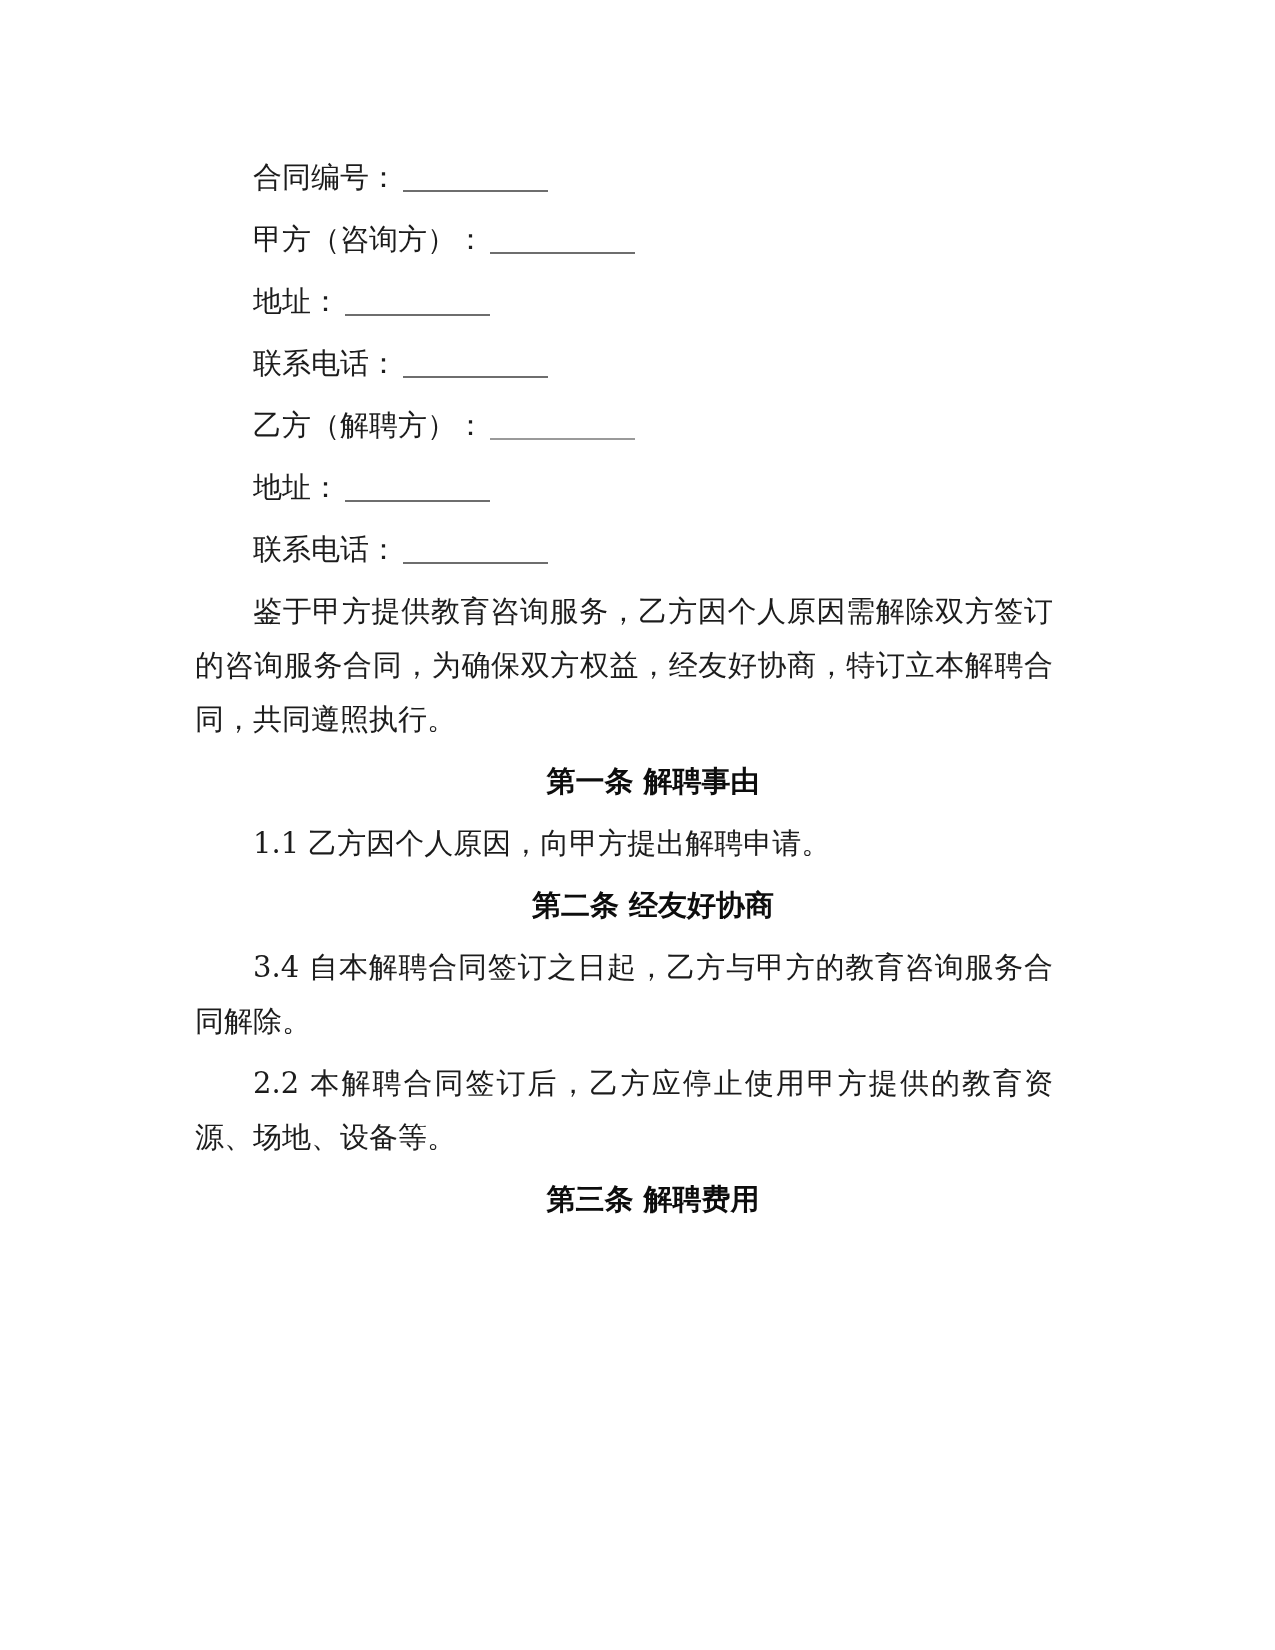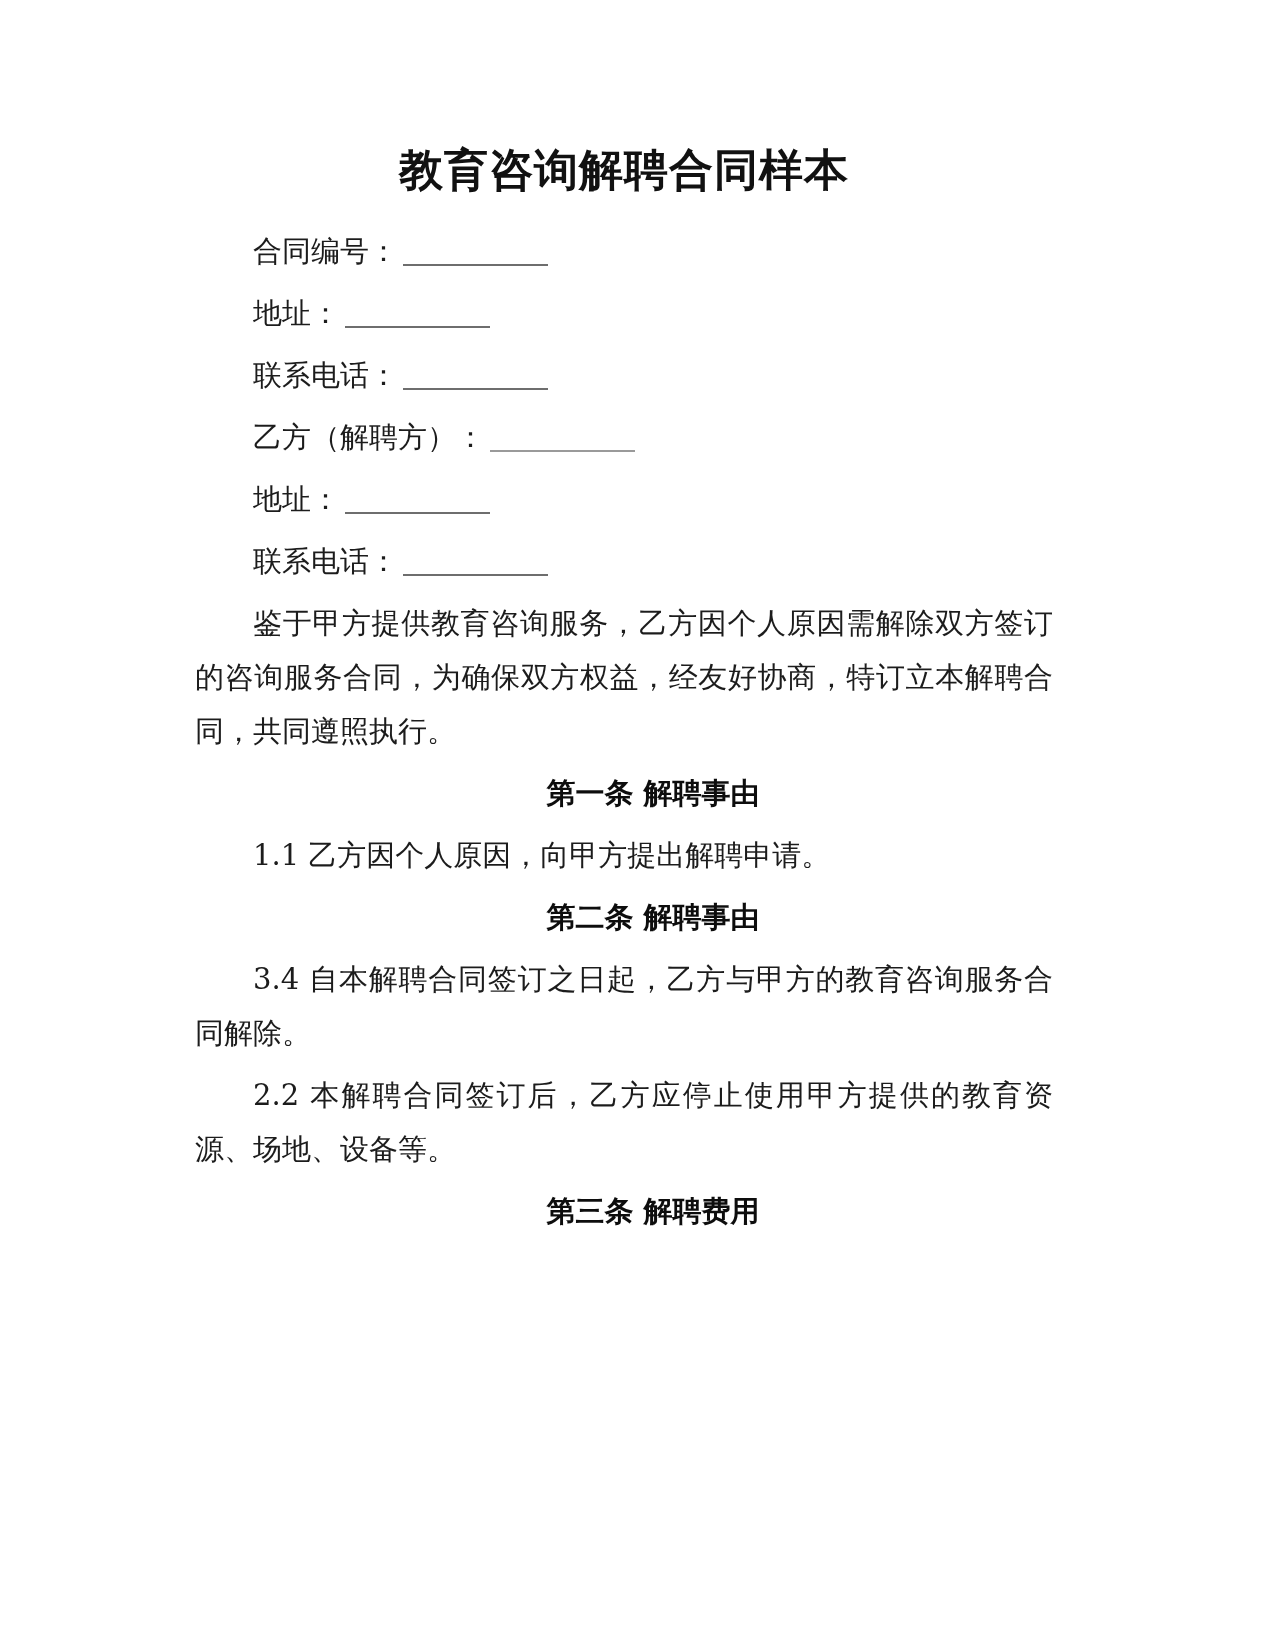--- a/index.html
+++ b/index.html
@@ -63,43 +63,43 @@
     font-family: "DejaVu Sans", "Liberation Sans", sans-serif;
     text-align: center;
   }
 </style>
 </head>
 <body>
 
 <div class="page">
   <div class="content">
 
-    <h1 class="doc-title">教育咨询解聘合同样本</h1>
 
     <div class="doc-body">
 
       <p class="line"><span>合同编号：</span><span class="blank"></span></p>
 
+      <p class="line"><span>甲方（咨询方）：</span><span class="blank"></span></p>
 
       <p class="line"><span>地址：</span><span class="blank"></span></p>
 
       <p class="line"><span>联系电话：</span><span class="blank"></span></p>
 
       <p class="line"><span>乙方（解聘方）：</span><span class="blank light"></span></p>
 
       <p class="line"><span>地址：</span><span class="blank"></span></p>
 
       <p class="line"><span>联系电话：</span><span class="blank"></span></p>
 
       <p class="para">鉴于甲方提供教育咨询服务，乙方因个人原因需解除双方签订的咨询服务合同，为确保双方权益，经友好协商，特订立本解聘合同，共同遵照执行。</p>
 
       <h2 class="section-heading">第一条 解聘事由</h2>
       <p class="para">1.1 乙方因个人原因，向甲方提出解聘申请。</p>
 
-      <h2 class="section-heading">第二条 解聘事由</h2>
+      <h2 class="section-heading">第二条 经友好协商</h2>
       <p class="para">3.4 自本解聘合同签订之日起，乙方与甲方的教育咨询服务合同解除。</p>
       <p class="para">2.2 本解聘合同签订后，乙方应停止使用甲方提供的教育资源、场地、设备等。</p>
 
       <h2 class="section-heading">第三条 解聘费用</h2>
 
     </div>
   </div>
 </div>
 
 </body></html>

